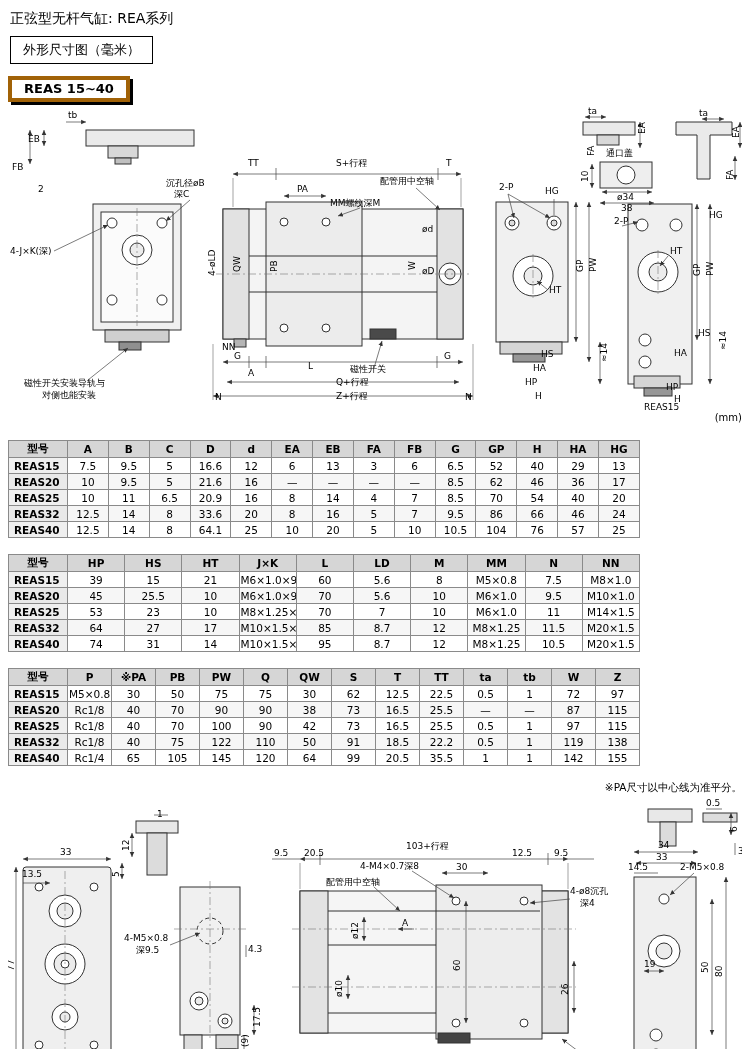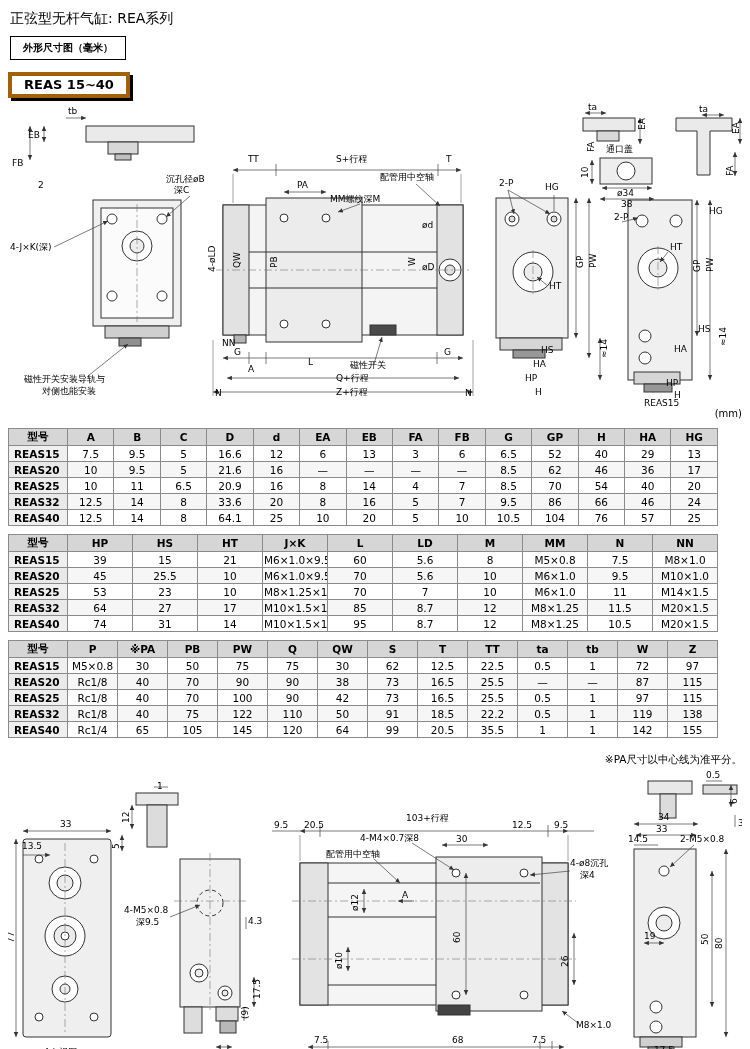--- a/index.html
+++ b/index.html
@@ -1,28 +1,28 @@
 <!DOCTYPE html>
 <html><head>
 <meta charset="utf-8">
 <style>
   html,body{margin:0;padding:0;background:#fff;color:#000;
     font-family:"DejaVu Sans","Liberation Sans",sans-serif;}
   .page{width:750px;height:1049px;box-sizing:border-box;padding:8px;overflow:hidden;}
   .title{font-size:14px;font-weight:normal;margin:2px 0 8px 2px;}
   .subtitle-box{display:inline-block;border:1px solid #000;padding:4px 12px;
-    font-size:10px;font-weight:bold;margin:0 0 6px 2px;}
+    font-size:13px;font-weight:normal;margin:0 0 6px 2px;}
   .section-row{margin:6px 0 2px 0;}
   .section-label{display:inline-block;border:4px solid #a16207;box-shadow:3px 3px 0 #000;
     padding:1px 12px 2px 12px;font-size:13px;font-weight:bold;background:#fff;}
   .drawing{position:relative;width:734px;}
   svg{display:block;}
   svg text{font-size:9px;fill:#000;}
   .unit-note{width:734px;text-align:right;font-size:10px;height:12px;}
-  .dim-table{border-collapse:collapse;width:710px;font-size:10.5px;margin:8px 0 5px 0;table-layout:fixed;padding-left:28px;}
+  .dim-table{border-collapse:collapse;width:632px;font-size:10.5px;margin:16px 0 5px 0;table-layout:fixed;padding-left:28px;}
   .dim-table th,.dim-table td{border:1px solid #8a8a8a;text-align:center;
     padding:1px 1px;height:13px;overflow:hidden;white-space:nowrap;}
   .dim-table thead th{background:#d6d6d6;font-weight:bold;}
   .dim-table th:first-child,.dim-table td:first-child{width:56px;}
   .dim-table tbody td:first-child{background:#efefef;font-weight:bold;text-align:left;padding-left:5px;}
   .dim-table tbody tr:nth-child(even) td{background:#f6f6f6;}
   .dim-table tbody tr:nth-child(even) td:first-child{background:#e9e9e9;}
   .footnote{width:734px;text-align:right;font-size:10.5px;margin:15px 0 4px 0;}
 </style>
 </head>

